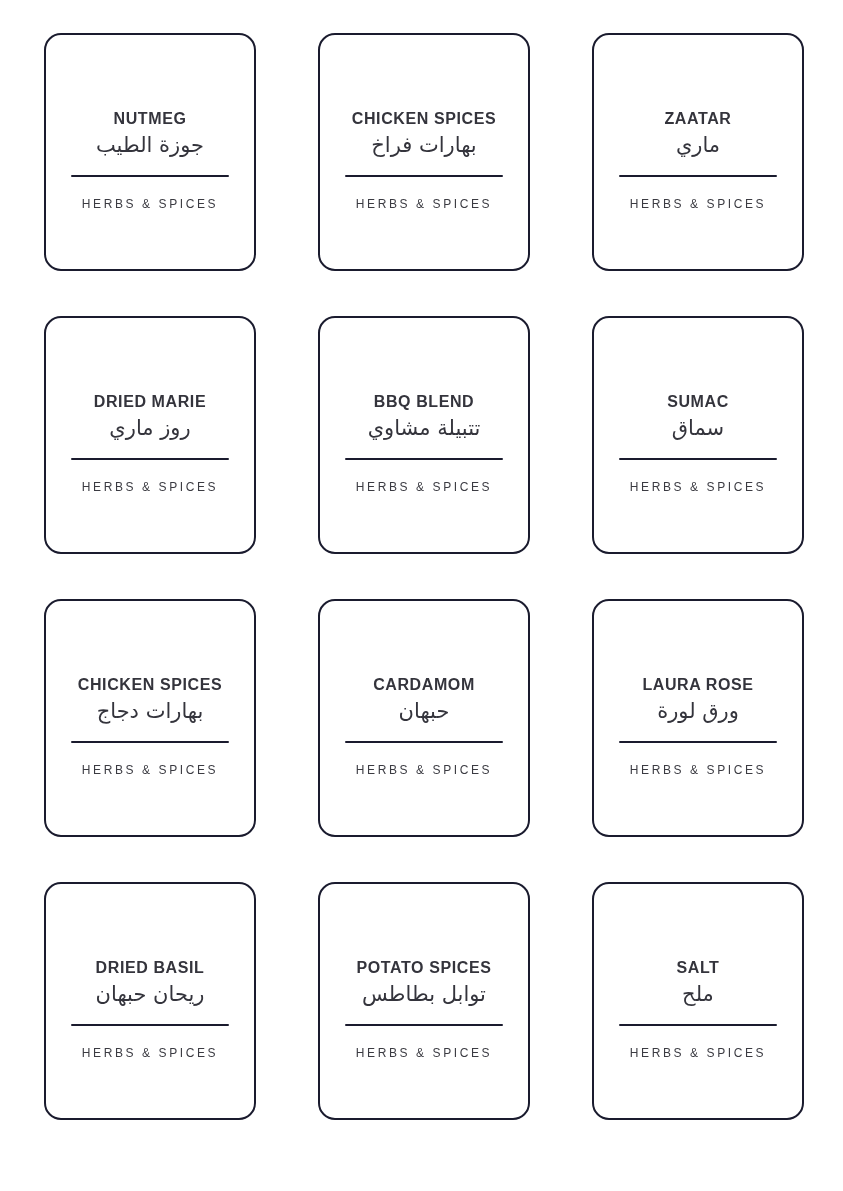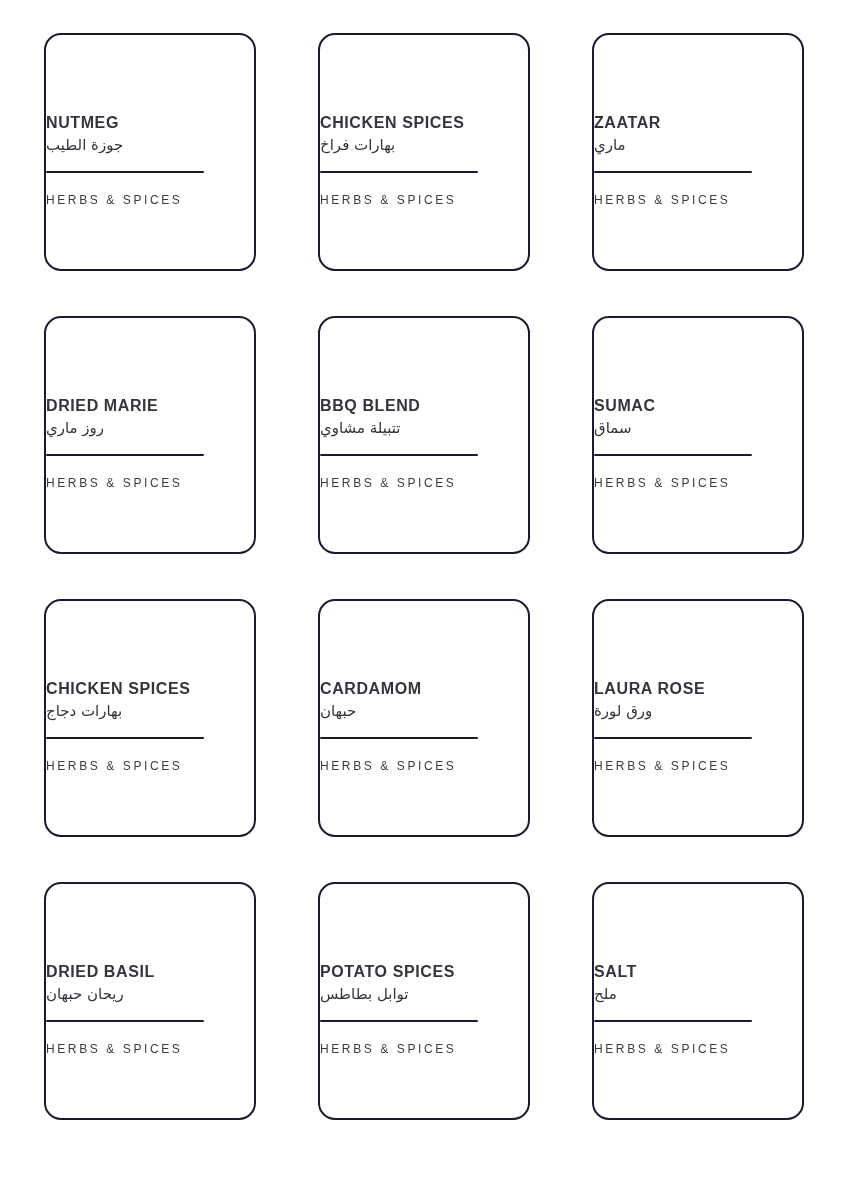--- a/index.html
+++ b/index.html
@@ -28,36 +28,36 @@
   }
   .card {
     box-sizing: border-box;
     width: 212px;
     height: 238px;
     border: 2px solid #1a1b2e;
     border-radius: 17px;
     background: #ffffff;
     display: flex;
     flex-direction: column;
-    align-items: flex-start;
+    align-items: center;
     justify-content: center;
     padding-top: 16px;
     text-align: center;
   }
   .name-en {
     font-size: 16px;
     font-weight: 600;
     letter-spacing: 0.6px;
     color: #34343c;
     line-height: 1.2;
     white-space: nowrap;
   }
   .name-ar {
     font-family: "DejaVu Sans", sans-serif;
-    font-size: 15px;
+    font-size: 21px;
     font-weight: 400;
     color: #34343c;
     margin-top: 4px;
     line-height: 1.3;
     white-space: nowrap;
   }
   .divider {
     width: 158px;
     height: 2px;
     background: #1a1b2e;

